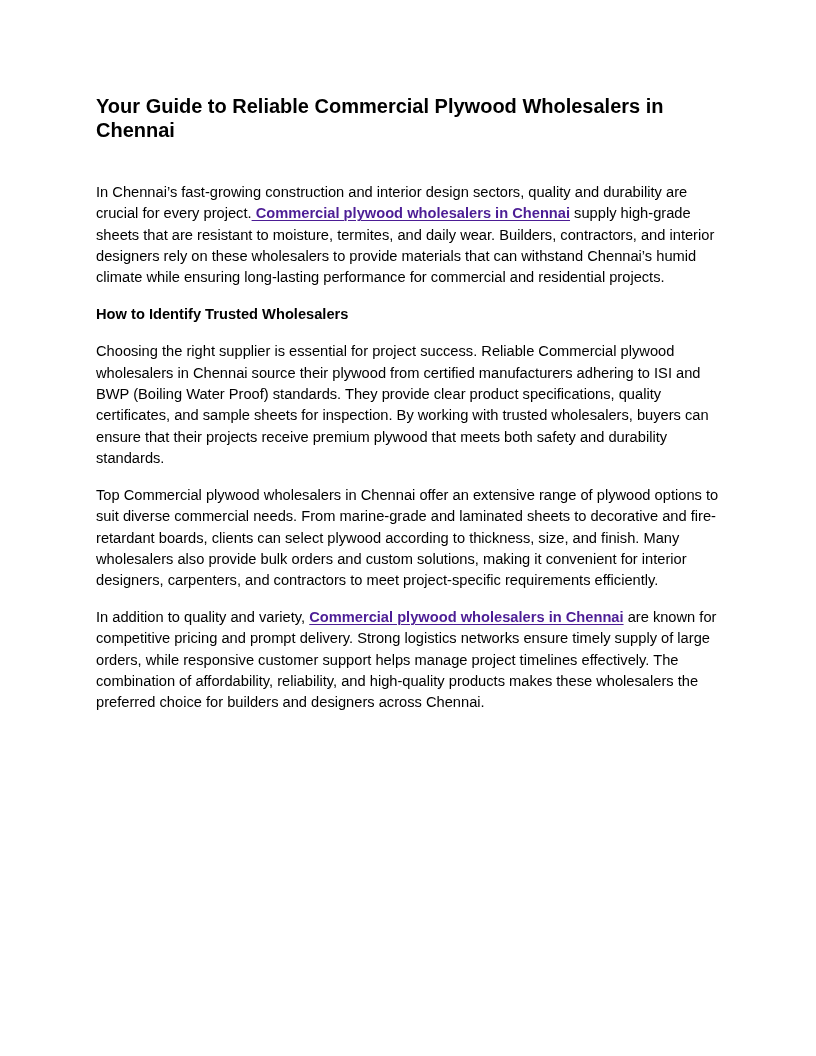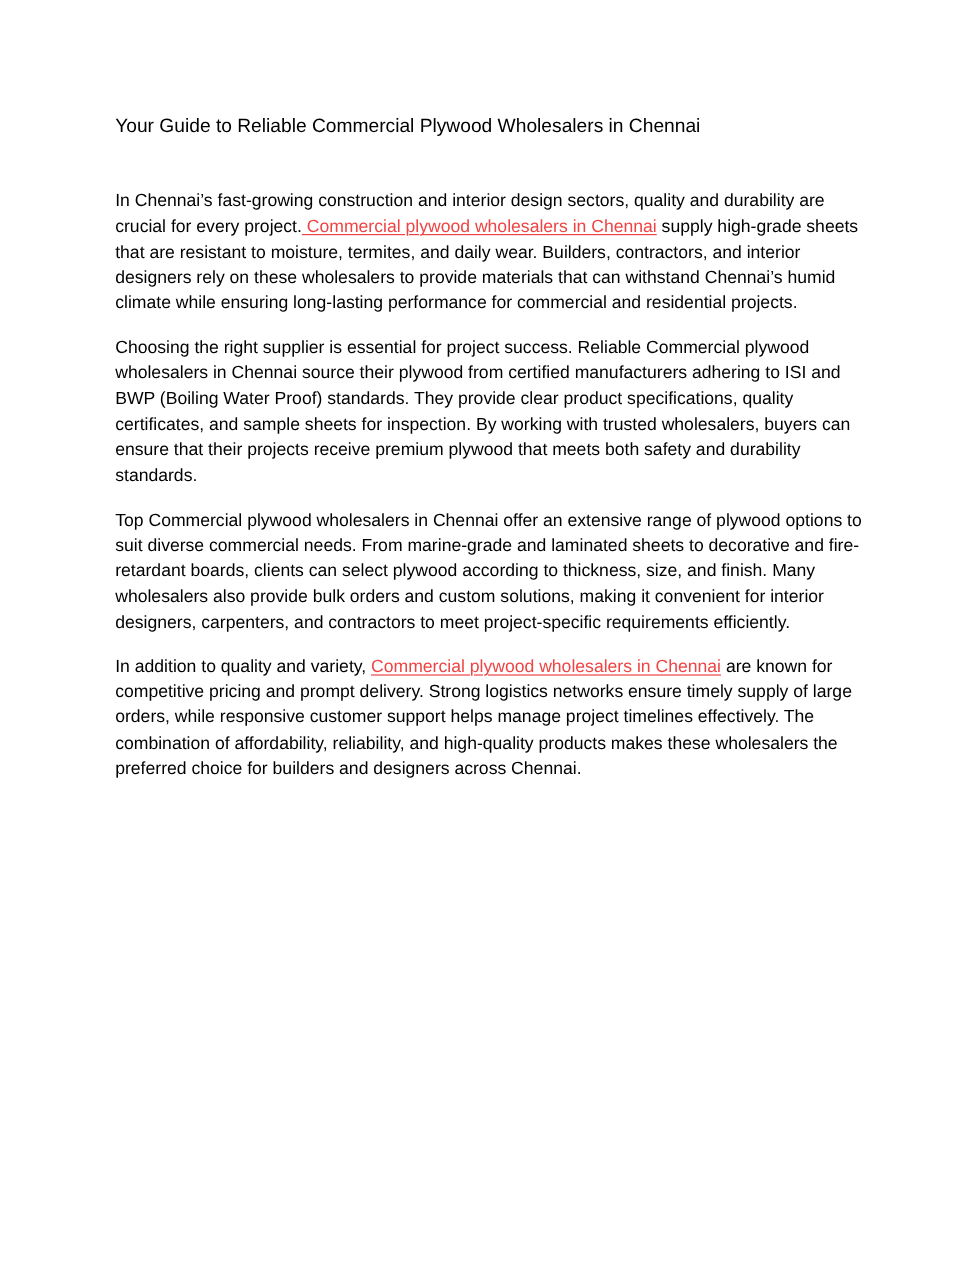--- a/index.html
+++ b/index.html
@@ -15,55 +15,56 @@
       font-family: "Liberation Sans", sans-serif;
       color: #000000;
     }
     .page {
       position: absolute;
       left: 96px;
       top: 94px;
       width: 626px;
     }
     .doc-title {
-      font-size: 16px;
-      font-weight: normal;
+      font-size: 20px;
+      font-weight: bold;
       line-height: 24px;
       margin: 0 0 40px 0;
     }
     .section-heading {
       font-size: 14.67px;
       font-weight: bold;
       line-height: 21.3px;
       margin: 0 0 16px 0;
     }
     .para {
       font-size: 14.67px;
       line-height: 21.3px;
       margin: 0 0 15.7px 0;
     }
     .para a {
-      color: #ef4444;
-      font-weight: normal;
+      color: #4c1d95;
+      font-weight: bold;
       text-decoration: underline;
       text-decoration-thickness: 1px;
       text-underline-offset: 2px;
     }
   </style>
 </head>
 <body>
 
 <div class="page">
   <h1 class="doc-title">Your Guide to Reliable Commercial Plywood Wholesalers in Chennai</h1>
 
   <section>
     <p class="para"><span>In Chennai’s fast-growing construction and interior design sectors, quality and durability are crucial for every project.</span><a> Commercial plywood wholesalers in Chennai</a><span> supply high-grade sheets that are resistant to moisture, termites, and daily wear. Builders, contractors, and interior designers rely on these wholesalers to provide materials that can withstand Chennai’s humid climate while ensuring long-lasting performance for commercial and residential projects.</span></p>
   </section>
 
   <section>
+    <h2 class="section-heading">How to Identify Trusted Wholesalers</h2>
     <p class="para"><span>Choosing the right supplier is essential for project success. Reliable Commercial plywood wholesalers in Chennai source their plywood from certified manufacturers adhering to ISI and BWP (Boiling Water Proof) standards. They provide clear product specifications, quality certificates, and sample sheets for inspection. By working with trusted wholesalers, buyers can ensure that their projects receive premium plywood that meets both safety and durability standards.</span></p>
   </section>
 
   <section>
     <p class="para"><span>Top Commercial plywood wholesalers in Chennai offer an extensive range of plywood options to suit diverse commercial needs. From marine-grade and laminated sheets to decorative and fire-retardant boards, clients can select plywood according to thickness, size, and finish. Many wholesalers also provide bulk orders and custom solutions, making it convenient for interior designers, carpenters, and contractors to meet project-specific requirements efficiently.</span></p>
   </section>
 
   <section>
     <p class="para"><span>In addition to quality and variety, </span><a>Commercial plywood wholesalers in Chennai</a><span> are known for competitive pricing and prompt delivery. Strong logistics networks ensure timely supply of large orders, while responsive customer support helps manage project timelines effectively. The combination of affordability, reliability, and high-quality products makes these wholesalers the preferred choice for builders and designers across Chennai.</span></p>
   </section>

